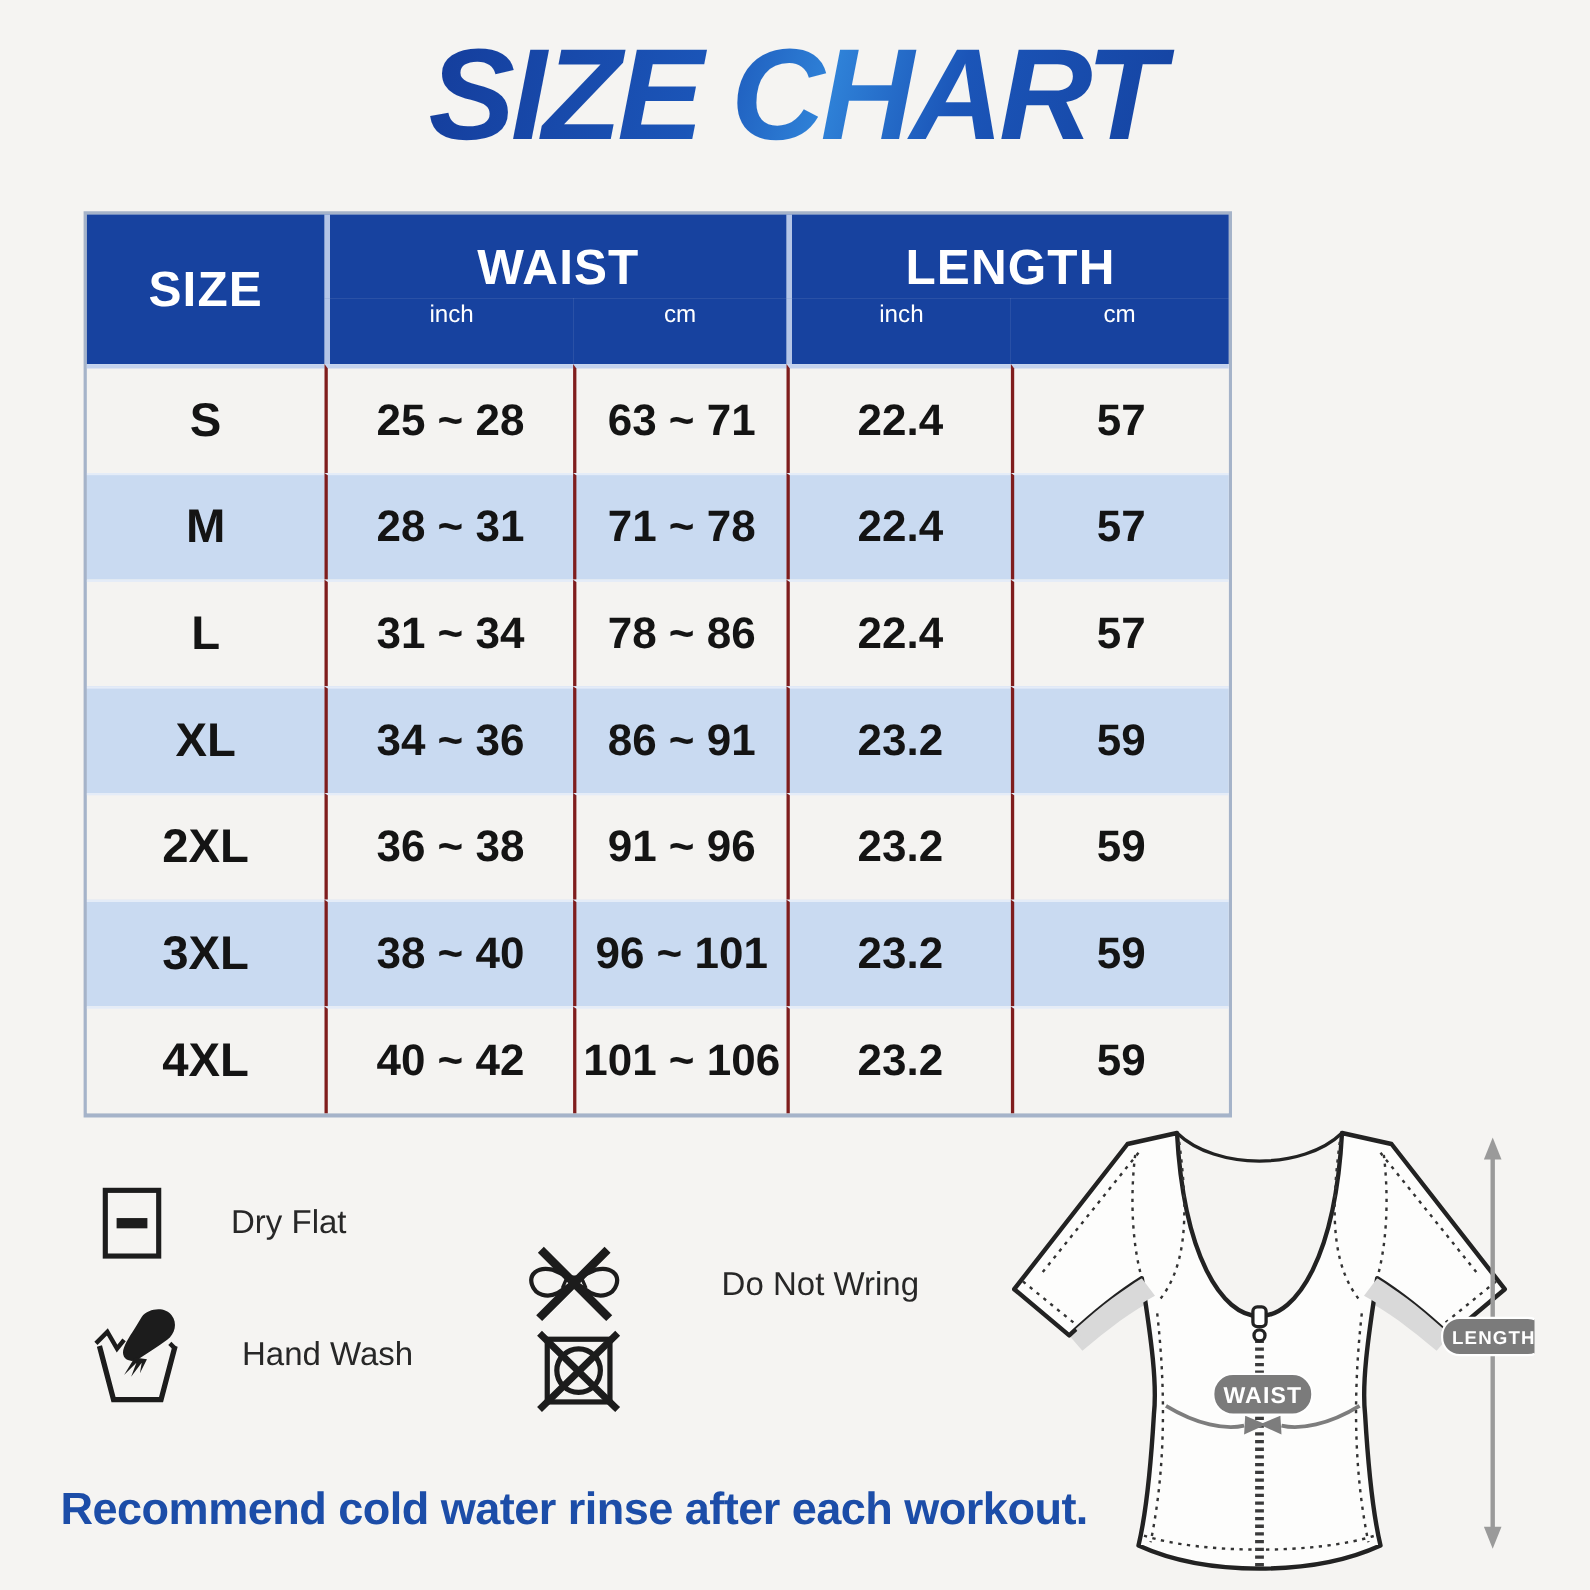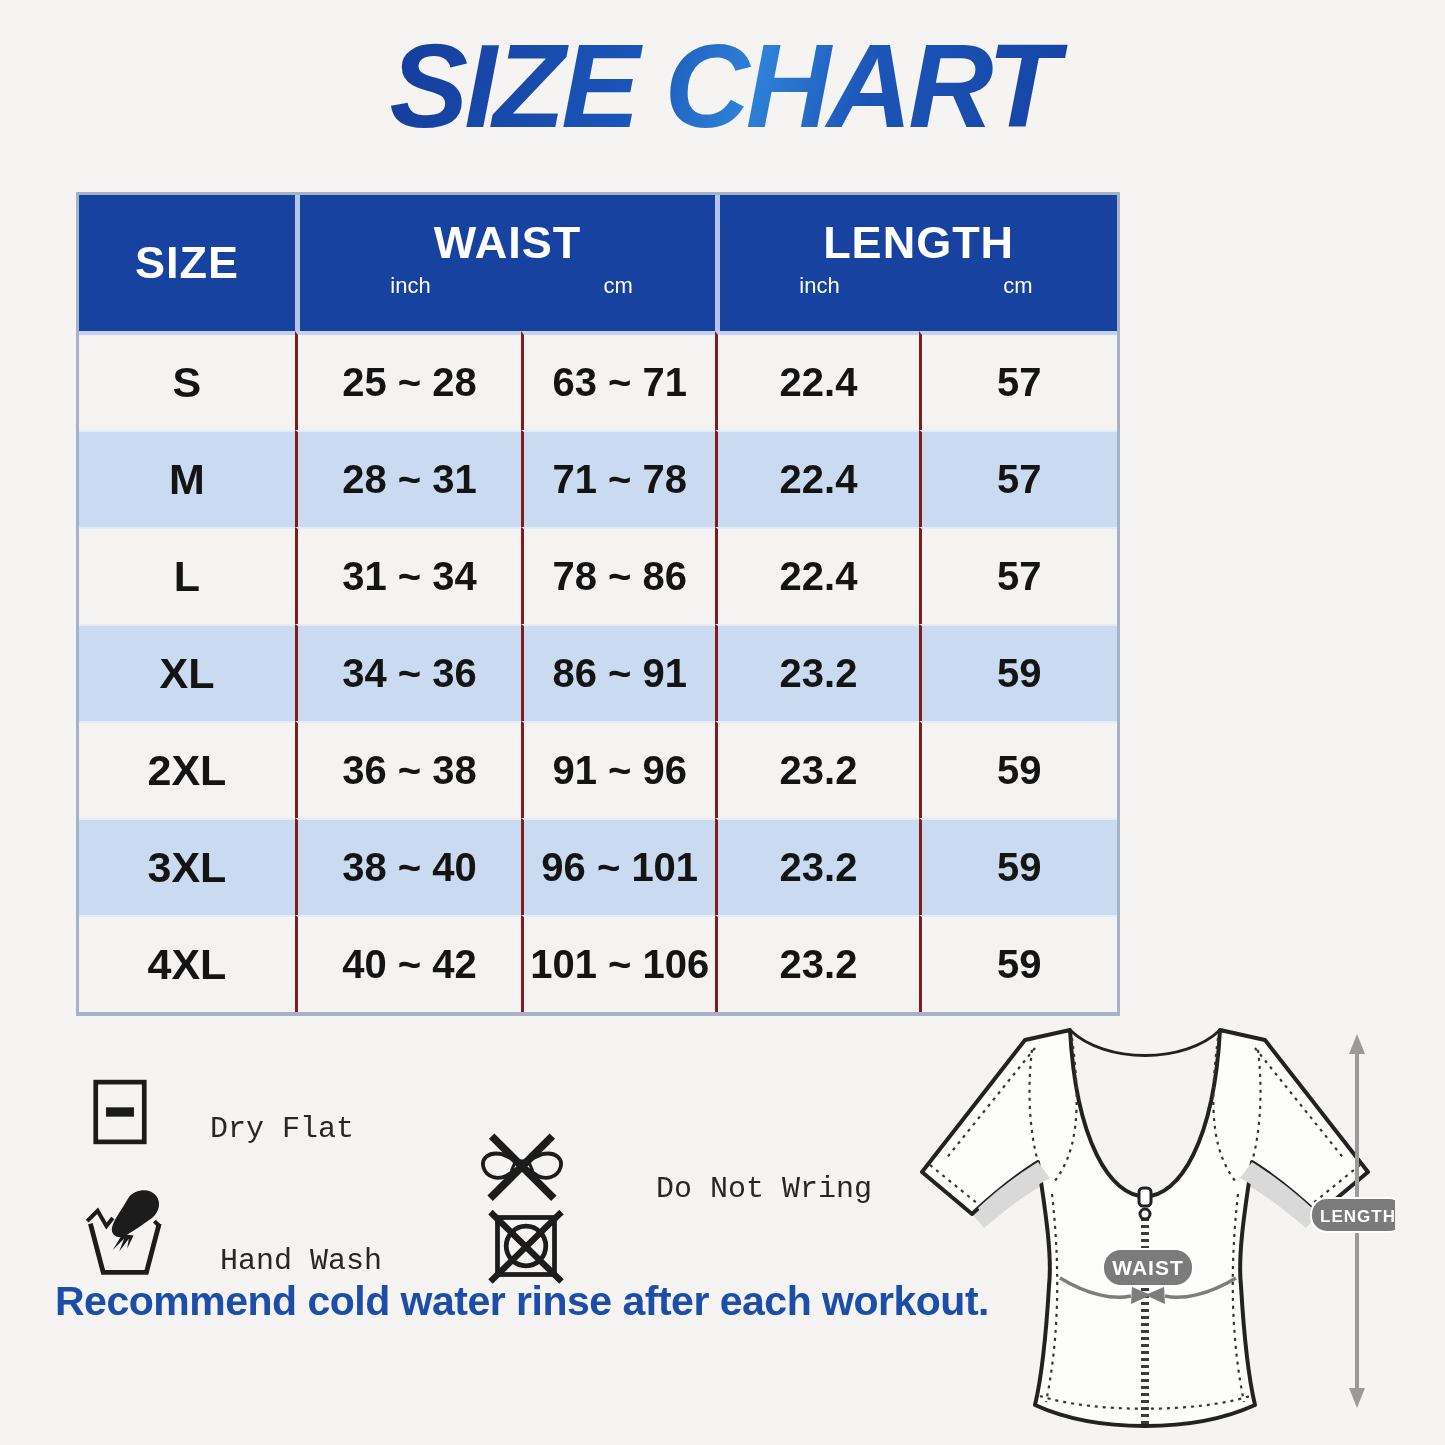--- a/index.html
+++ b/index.html
@@ -33,32 +33,32 @@
   tr.h1 th.gdiv,tr.h2 th.gdiv{border-left:5px solid #b4c5e7;}
   tbody td{
     height:95px;font-size:40px;font-weight:700;color:#141414;
     background:#f4f3f1;border-top:2px solid #e4ecf8;
   }
   tbody tr:first-child td{border-top:4px solid #c3d2ee;}
   tbody tr.alt td{background:#c9daf1;}
   tbody td + td{border-left:3px solid #7f1d1d;}
   tbody td.size-col{font-size:43px;}
   
-  .care-item{position:absolute;display:flex;align-items:flex-end;font-family:Liberation Mono, monospace;}
+  .care-item{position:absolute;display:flex;align-items:center;}
   .care-item .icon-box{display:flex;align-items:center;justify-content:center;}
   .care-label{font-size:30px;color:#272727;white-space:nowrap;}
   .ci-1{left:92px;top:1078px;gap:62px;}
   .ci-2{left:476px;top:1130px;gap:88px;}
   .ci-3{left:84px;top:1186px;gap:56px;}
   .ci-4{left:488px;top:1206px;gap:92px;}
   
   .diagram{position:absolute;left:920px;top:1022px;width:475px;height:423px;}
   
   .footer-note{
-    position:absolute;left:55px;top:1278px;width:1020px;
+    position:absolute;left:55px;top:1348px;width:1020px;
     font-size:41px;font-weight:700;color:#1c4da8;letter-spacing:-0.5px;
     white-space:nowrap;
   }
 </style>
 </head>
 <body>
 
 <div class="title">SIZE CHART</div>
 
 <table class="size-table">

